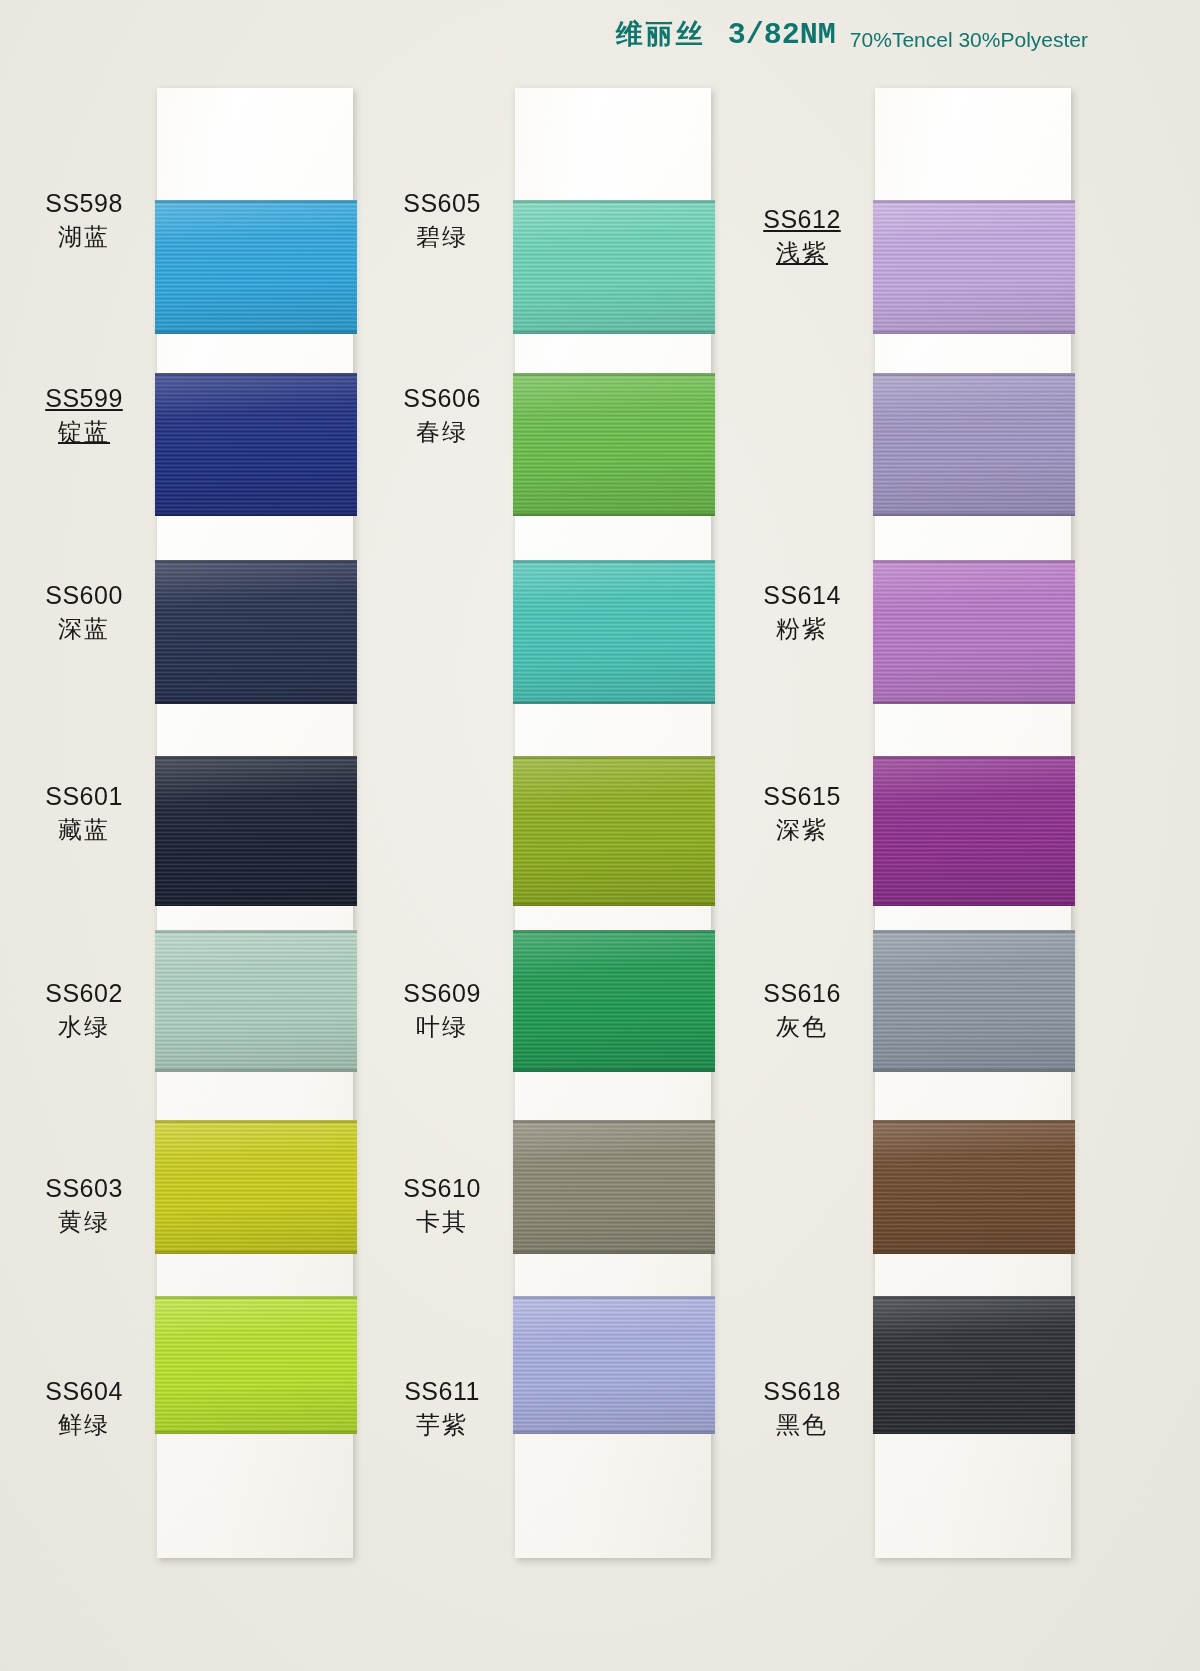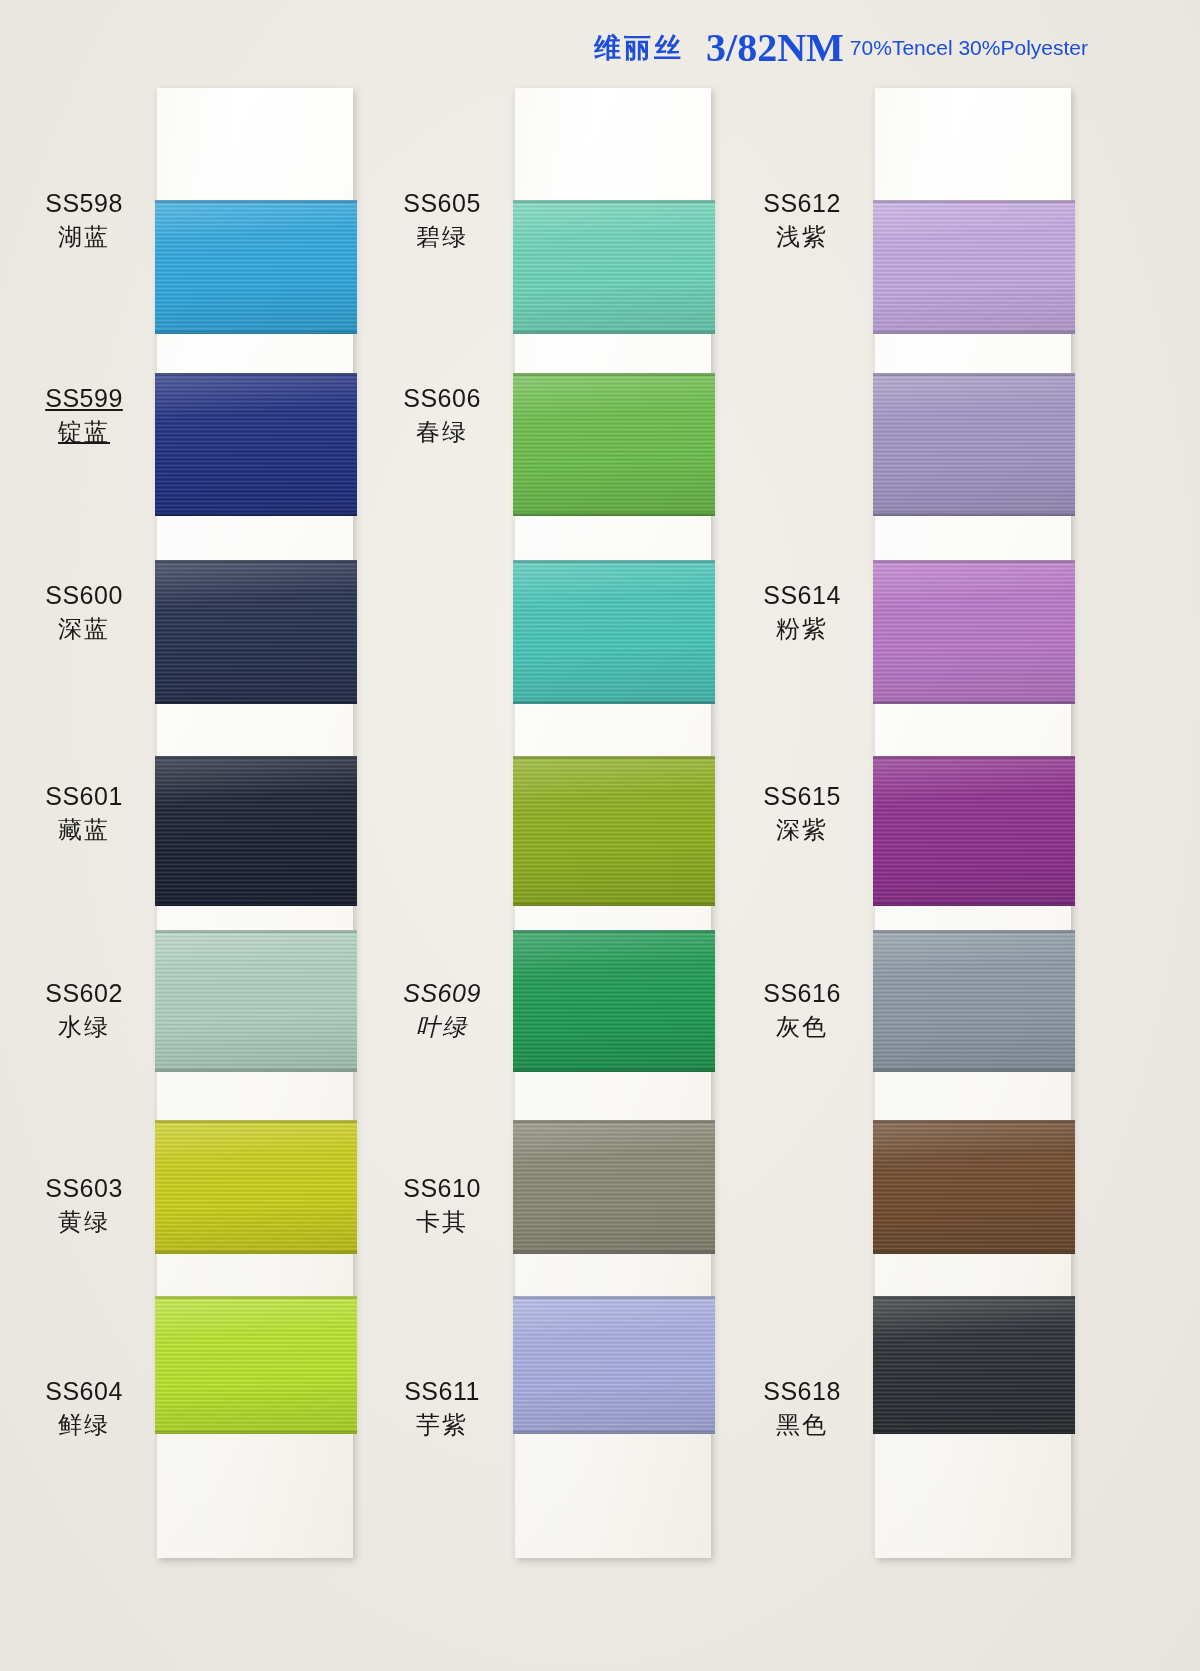--- a/index.html
+++ b/index.html
@@ -21,40 +21,40 @@
     position: absolute;
     inset: 0;
     background:
       radial-gradient(ellipse at 48% 40%, #f2f0ea 0%, #eceae3 55%, #e6e4dc 100%);
     pointer-events: none;
   }
 
   
   .header {
     position: absolute;
-    top: 24px;
+    top: 16px;
     right: 112px;
     display: flex;
-    align-items: center;
+    align-items: flex-end;
     white-space: nowrap;
-    color: #1d4ed8;
+    color: #0f766e;
   }
   .brand {
     font-family: "DejaVu Sans", sans-serif;
     font-size: 27px;
     font-weight: 700;
     letter-spacing: 3px;
     margin-right: 22px;
   }
   .count {
-    font-family: Liberation Serif, serif;
-    font-size: 40px;
+    font-family: Liberation Mono, monospace;
+    font-size: 30px;
     font-weight: 700;
     letter-spacing: 0px;
-    margin-right: 6px;
+    margin-right: 14px;
   }
   .composition {
     font-family: "Liberation Sans", sans-serif;
     font-size: 21px;
     font-weight: 400;
     letter-spacing: 0px;
   }
 
   
   .columns {
@@ -274,21 +274,21 @@
         <div class="sheen"></div>
         <div class="edge-top"></div>
         <div class="edge-bot"></div>
       </div>
       <div class="swatch" style="top: 842px; height: 142px; background: rgb(30, 154, 82);">
         <div class="thread"></div>
         <div class="sheen"></div>
         <div class="edge-top"></div>
         <div class="edge-bot"></div>
       </div>
-      <div class="label" style="top: 890px; font-style: italic;">
+      <div class="label" style="top: 890px;">
         <span class="code">SS609</span>
         <span class="cname">叶绿</span>
       </div>
       <div class="swatch" style="top: 1032px; height: 134px; background: rgb(138, 135, 116);">
         <div class="thread"></div>
         <div class="sheen"></div>
         <div class="edge-top"></div>
         <div class="edge-bot"></div>
       </div>
       <div class="label" style="top: 1085px;">
@@ -307,21 +307,21 @@
       </div>
     </div>
   <div class="column col-2">
     <div class="card-strip"></div>
   <div class="swatch" style="top: 112px; height: 134px; background: rgb(195, 168, 224);">
         <div class="thread"></div>
         <div class="sheen"></div>
         <div class="edge-top"></div>
         <div class="edge-bot"></div>
       </div>
-      <div class="label" style="top: 100px;">
+      <div class="label" style="top: 116px; text-decoration: underline;">
         <span class="code">SS612</span>
         <span class="cname">浅紫</span>
       </div>
       <div class="swatch" style="top: 285px; height: 143px; background: rgb(162, 150, 196);">
         <div class="thread"></div>
         <div class="sheen"></div>
         <div class="edge-top"></div>
         <div class="edge-bot"></div>
       </div>
       <div class="swatch" style="top: 472px; height: 144px; background: rgb(185, 120, 200);">

